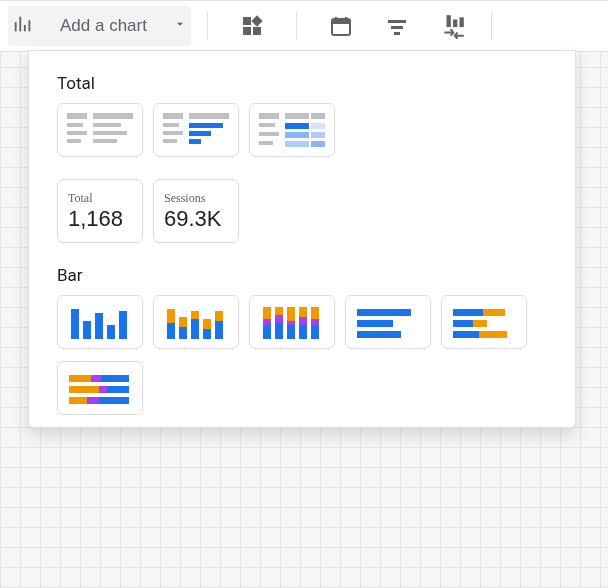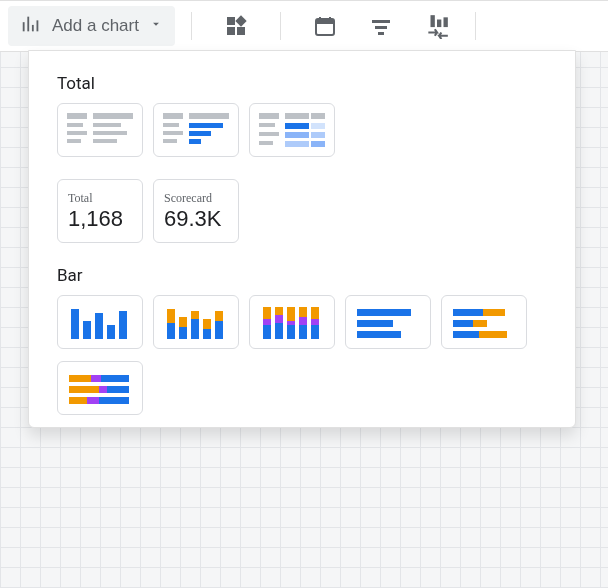--- a/index.html
+++ b/index.html
@@ -25,25 +25,25 @@
     position: relative;
     z-index: 2;
   }
   .add-chart-btn {
     height: 40px;
     background: #f1f3f4;
     border: none;
     border-radius: 4px;
     display: flex;
     align-items: center;
-    padding: 0 12px;
+    padding: 0 4px;
     font-size: 17px;
     color: #5f6368;
     cursor: pointer;
-    gap: 10px;
+    gap: 26px;
   }
   .toolbar-sep {
     width: 1px;
     height: 28px;
     background: #e0e0e0;
     margin: 0 16px;
   }
   .toolbar-icon {
     width: 44px;
     height: 40px;
@@ -222,21 +222,21 @@
     </div>
   </div>
 
   <div class="section">
     <div class="thumbs">
       <div class="thumb scorecard-thumb">
         <span class="sc-label">Total</span>
         <span class="sc-value">1,168</span>
       </div>
       <div class="thumb scorecard-thumb">
-        <span class="sc-label">Scorecard</span>
+        <span class="sc-label">Sessions</span>
         <span class="sc-value">69.3K</span>
       </div>
     </div>
   </div>
 
 
   <div class="section" style="margin-bottom:6px">
     <div class="section-label">Bar</div>
     <div class="thumbs">
       <div class="thumb">

